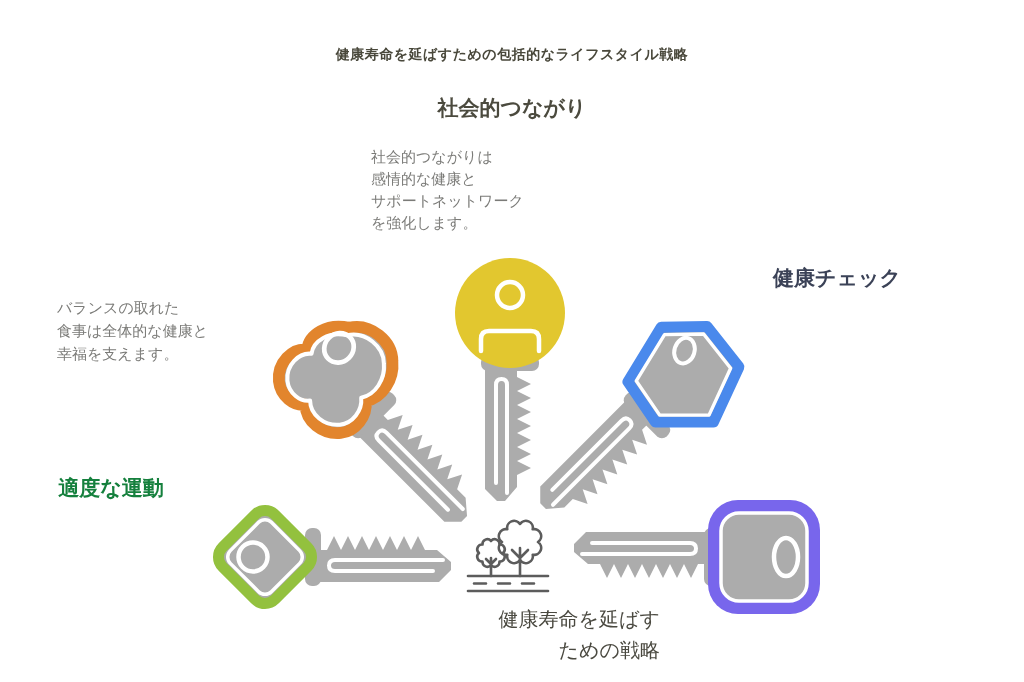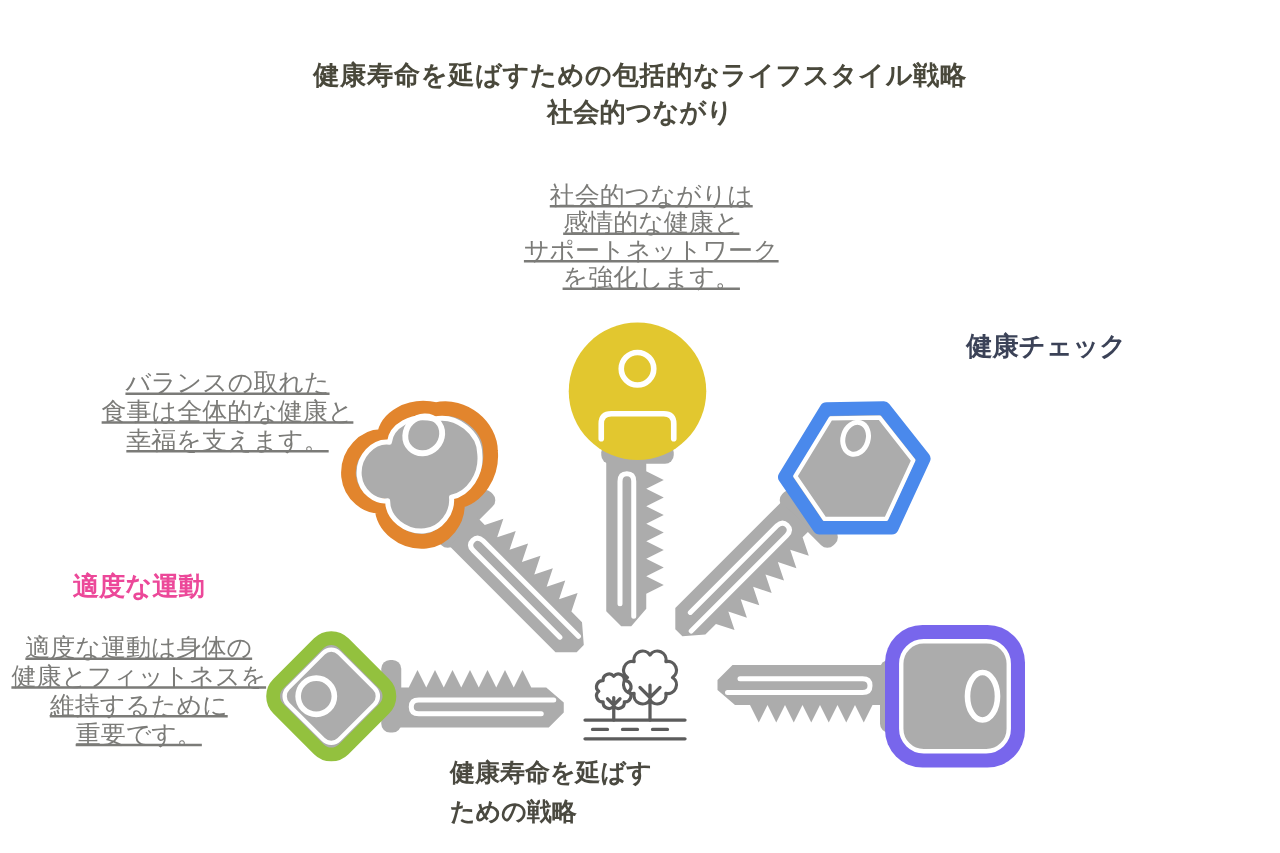--- a/index.html
+++ b/index.html
@@ -3,61 +3,57 @@
 <meta charset="utf-8">
 <style>
   html,body { margin:0; padding:0; background:#ffffff; }
   .canvas {
     position:relative; width:1024px; height:682px; background:#ffffff;
     font-family:"Liberation Sans","DejaVu Sans",sans-serif; overflow:hidden;
   }
   .abs { position:absolute; }
   .title {
     width:1024px; left:0; top:46px; text-align:center;
-    font-size:21px; font-weight:700; letter-spacing:0.5px;
+    font-size:14px; font-weight:700; letter-spacing:0.5px;
   }
   .heading {
     font-weight:700; text-align:center; white-space:pre-line;
     font-size:21px; line-height:27px;
   }
   .desc {
-    text-align:center; white-space:pre-line; color:#7b7b78;
-    font-size:20px; line-height:23px;text-decoration:underline;
+    text-align:left; white-space:pre-line; color:#7b7b78;
+    font-size:15px; line-height:23px;
   }
   .center-label {
-    text-align:left; white-space:pre-line; font-weight:700;
+    text-align:right; white-space:pre-line; font-weight:400;
     font-size:20px; line-height:31px;
   }
   .keybox { position:absolute; width:250px; height:130px; }
   .keybox svg { display:block; overflow:visible; }
 </style>
 </head>
 <body>
 
 <div class="canvas">
 
   <div class="abs title" style="color: rgb(73, 72, 59);">健康寿命を延ばすための包括的なライフスタイル戦略</div>
 
-  <div class="abs heading" style="left: 312px; top: 77px; width: 400px; color: rgb(75, 74, 62); text-align: center;">社会的つながり</div>
+  <div class="abs heading" style="left: 312px; top: 94px; width: 400px; color: rgb(75, 74, 62); text-align: center;">社会的つながり</div>
   <div class="abs desc" style="left:371px; top:146px; width:300px; line-height:22px;">社会的つながりは
 感情的な健康と
 サポートネットワーク
 を強化します。</div>
 
   <div class="abs desc" style="left:57px; top:296px; width:250px;">バランスの取れた
 食事は全体的な健康と
 幸福を支えます。</div>
 
   <div class="abs heading" style="left: 712px; top: 264px; width: 250px; color: rgb(59, 66, 87); text-align: center;">健康チェック</div>
 
-  <div class="abs heading" style="left: 6px; top: 456px; width: 210px; color: #ec4899;">適度な運動</div>
-  <div class="abs desc" style="left:6px; top:508px; width:210px;">適度な運動は身体の
-健康とフィットネスを
-維持するために
-重要です。</div>
+  <div class="abs heading" style="left: 6px; top: 474px; width: 210px; color: #15803d;">適度な運動</div>
 
 
   <div class="keybox" style="left:385px; top:315px; transform:rotate(90deg);">
     <svg width="250" height="130" viewBox="0 0 250 130">
       <g fill="#ACACAC">
         <rect x="100" y="36" width="16" height="58" rx="7"></rect>
         <path d="M114,58 L122,58 L129,44 L136,58 L143,44 L150,58 L157,44 L164,58 L171,44 L178,58 L185,44 L192,58 L199,44 L206,58 L213,44 L220,58 L232,58 L246,70 L246,78 L234,90 L114,90 Z"></path>
       </g>
       <path d="M238 68 H130 Q124 68 124 73.5 Q124 79 130 79 H228" fill="none" stroke="#FFFFFF" stroke-width="4" stroke-linecap="round"></path>
       <circle cx="58" cy="65" r="55" fill="#E2C72F"></circle>

